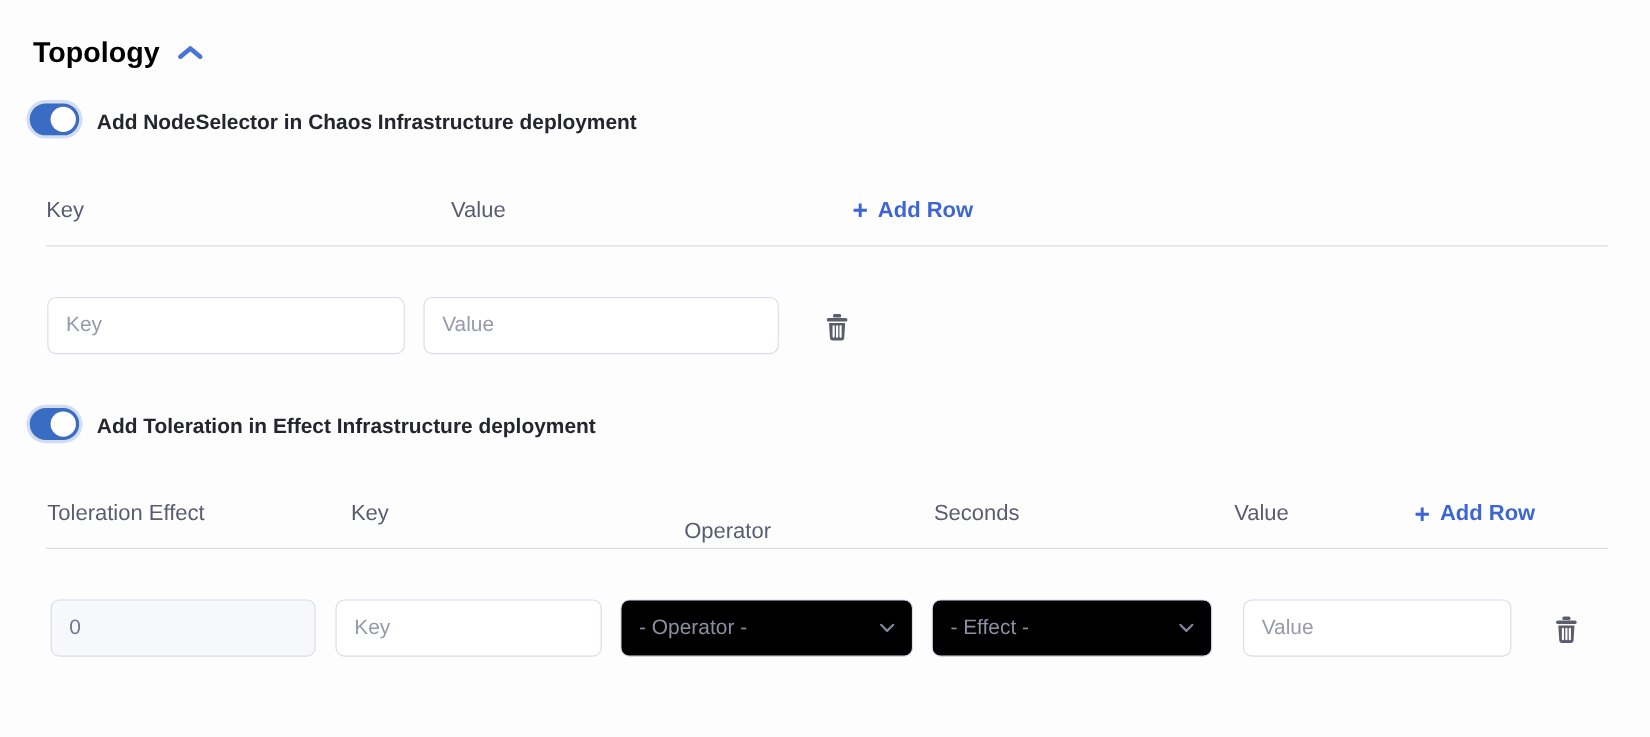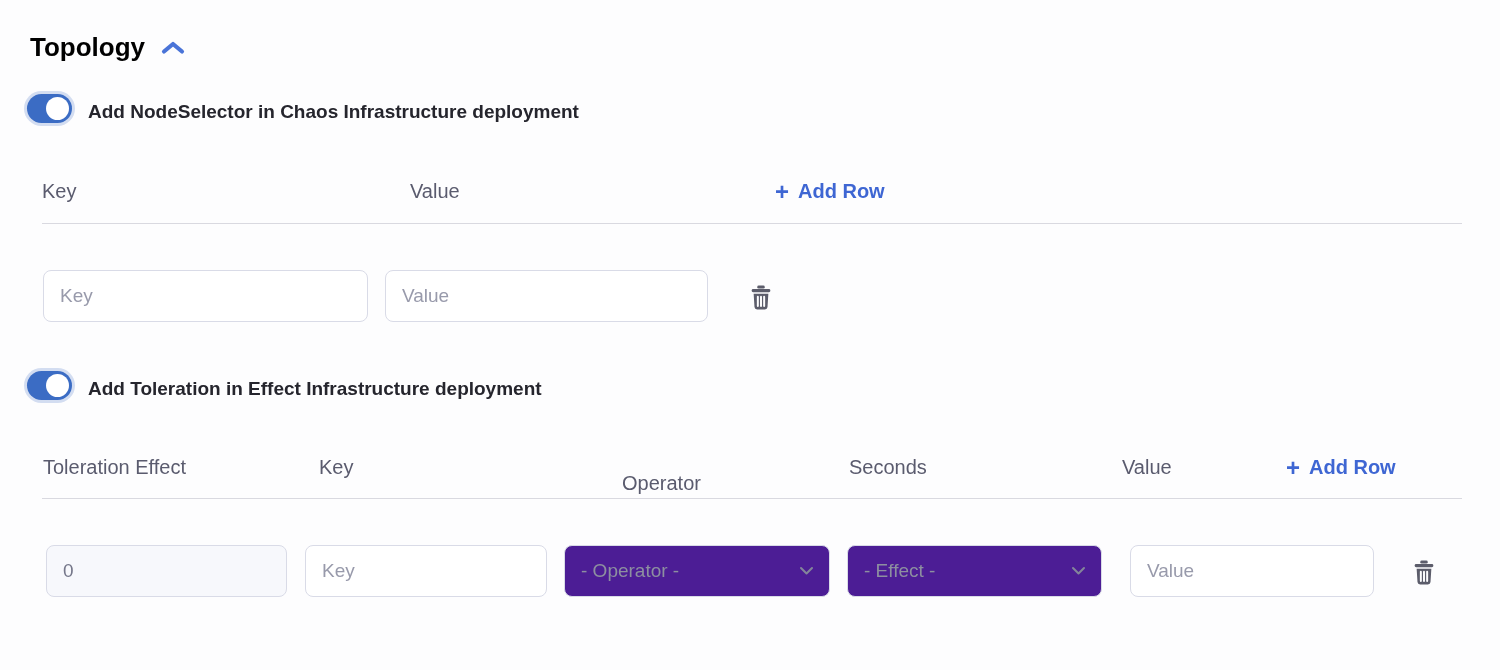--- a/index.html
+++ b/index.html
@@ -47,21 +47,21 @@
     position: absolute; height: 52px; border: 1px solid #d9dbe7; border-radius: 8px;
     background: #ffffff; font-family: inherit; font-size: 19px; color: #4b4c5c;
     padding: 0 16px; outline: none;
   }
   .txt::placeholder { color: #989aab; opacity: 1; }
   .txt.filled { background: #f7f8fc; color: #75778a; }
 
   
   .select {
     position: absolute; height: 52px; border: 1px solid #d9dbe7; border-radius: 8px;
-    background: #4c1d95; display: flex; align-items: center; justify-content: space-between;
+    background: #000000; display: flex; align-items: center; justify-content: space-between;
     padding: 0 15px 0 16px; cursor: pointer;
   }
   .select .select-text { font-size: 19px; color: #8d8fa0; white-space: nowrap; }
 
   
   .trash {
     position: absolute; width: 32px; height: 32px; background: none; border: none;
     padding: 0; cursor: pointer; color: #5c5d6b; display: flex; align-items: center; justify-content: center;
   }
 </style>

